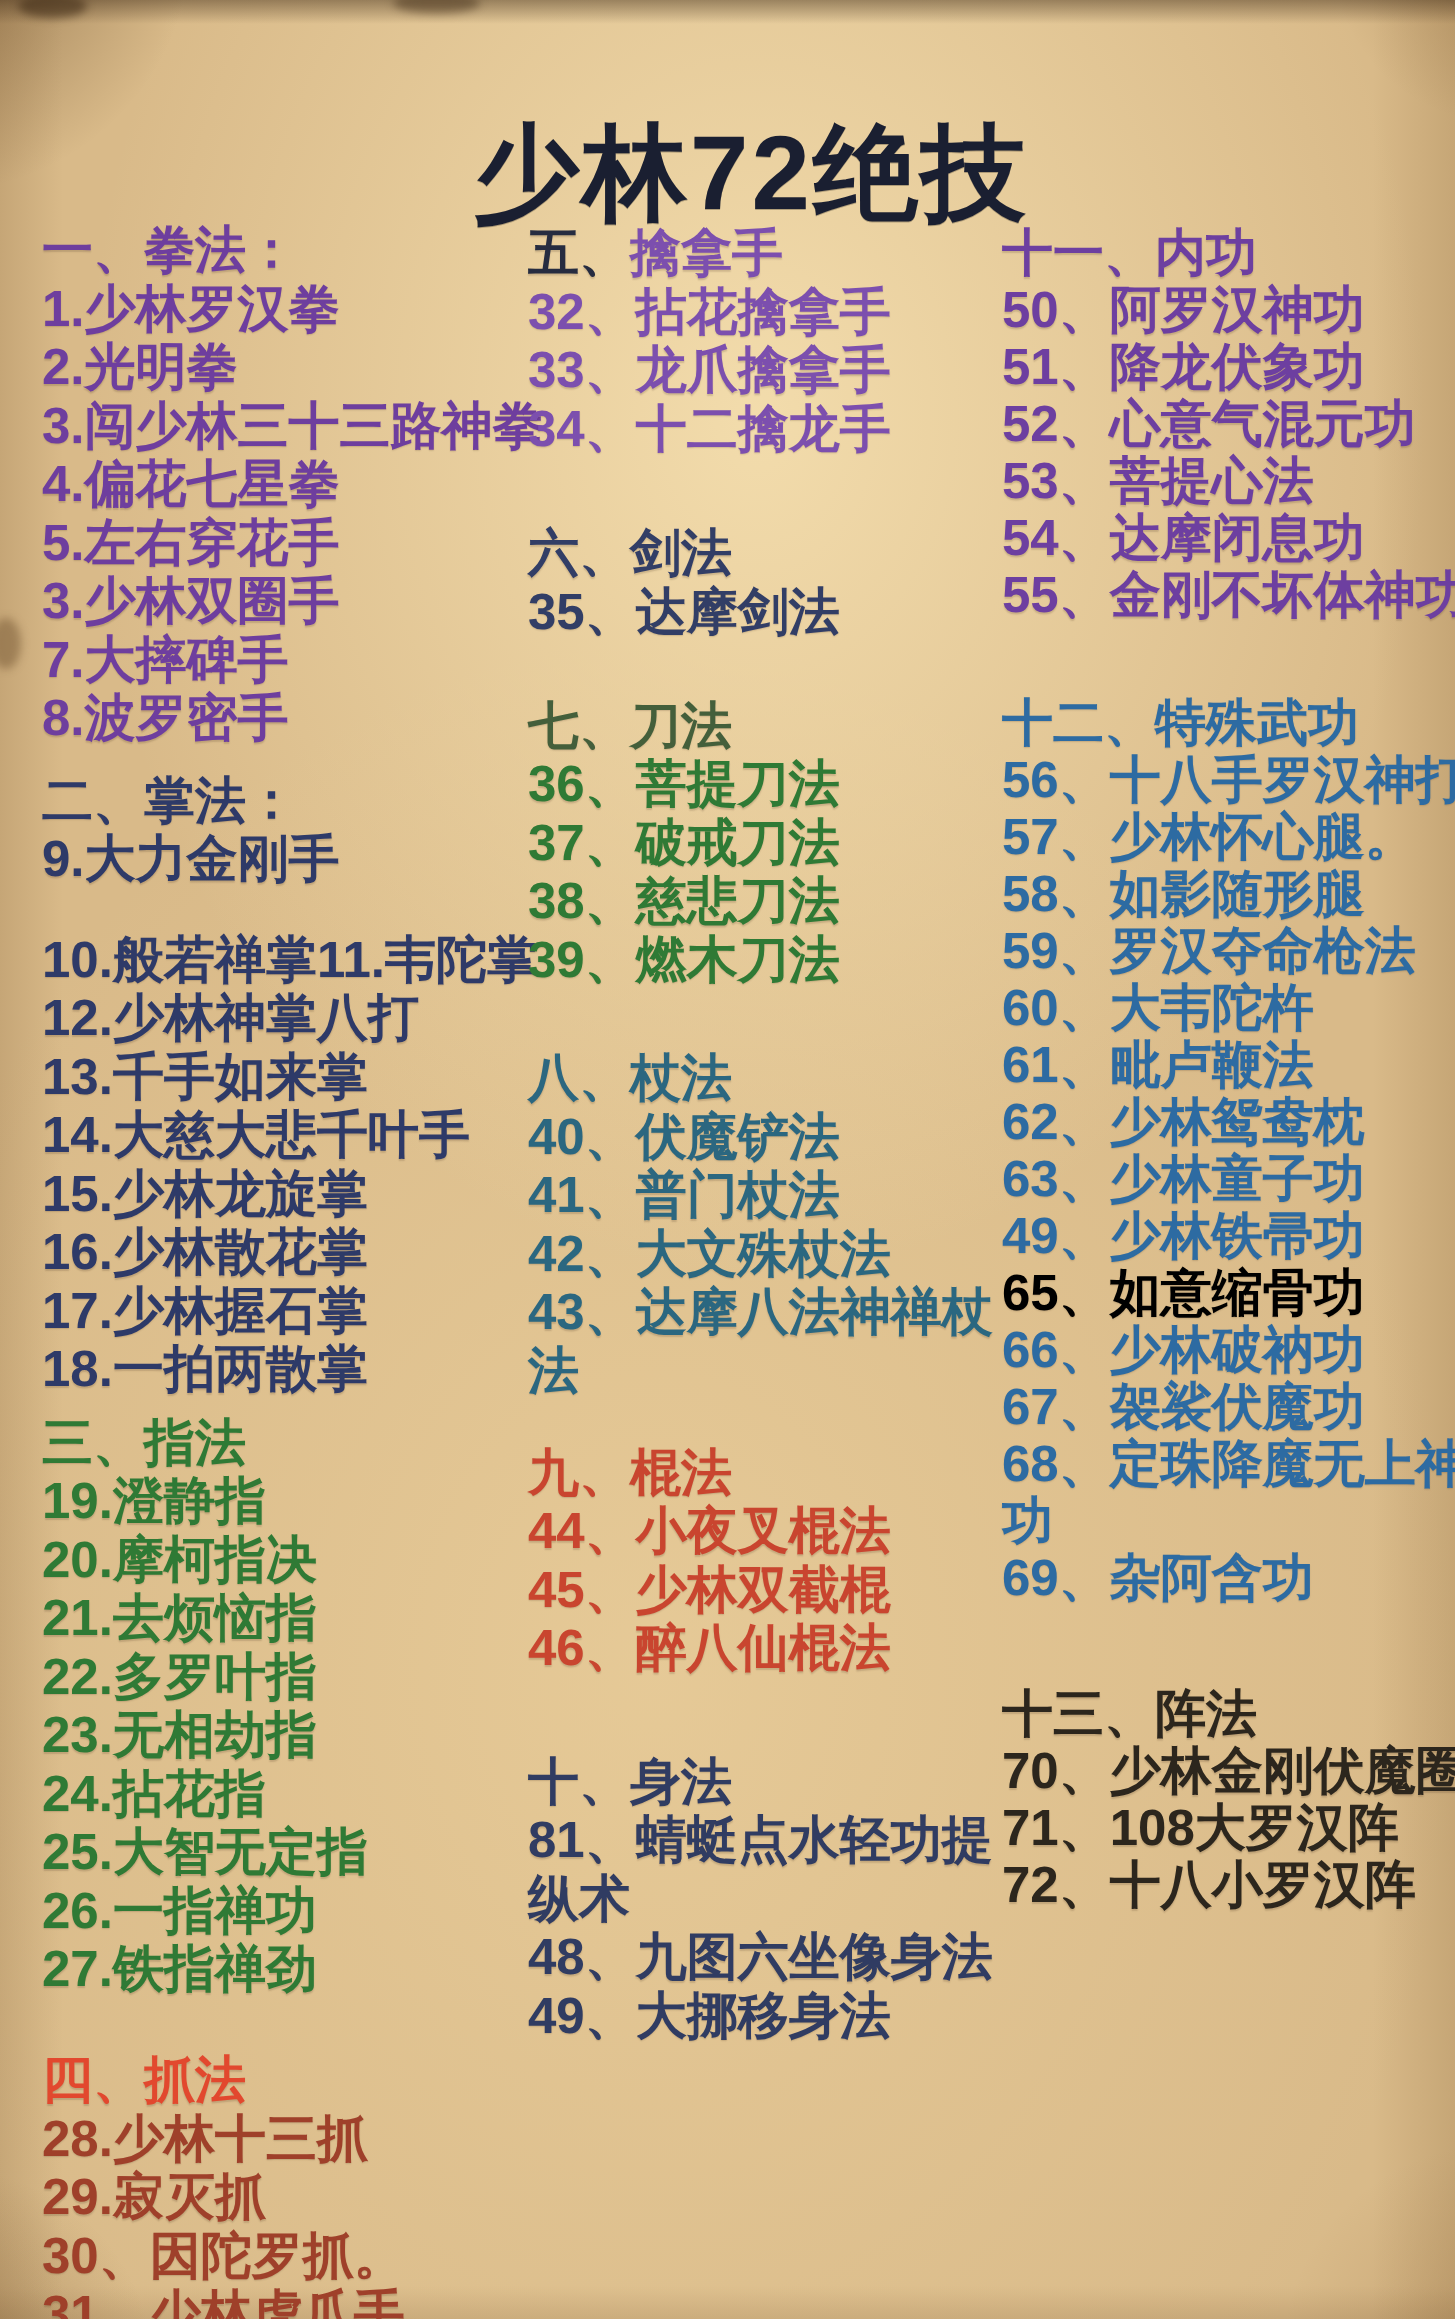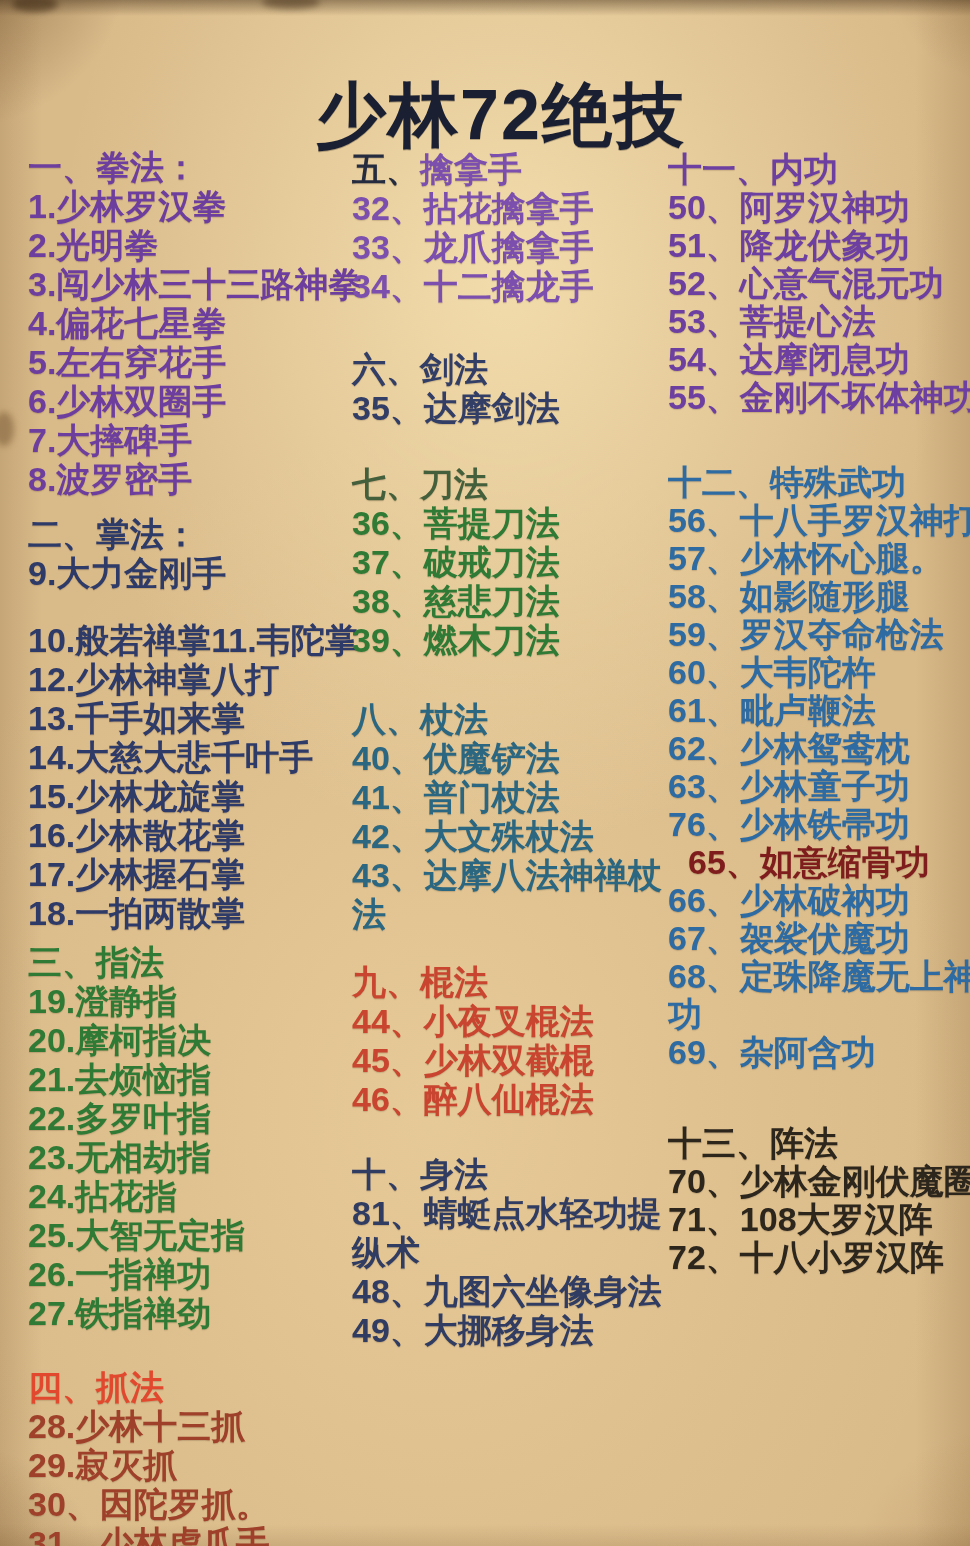--- a/index.html
+++ b/index.html
@@ -38,42 +38,42 @@
   }
   #col3 .line{line-height:38px;}
   .sec{margin:0;}
   #col1 .sec:nth-of-type(2){margin-top:16px;}
   #col1 .sec:nth-of-type(3){margin-top:10px;}
   #col1 .sec:nth-of-type(4){margin-top:35px;}
   #col2 .sec:nth-of-type(2){margin-top:44px;}
   #col2 .sec:nth-of-type(3){margin-top:37px;}
   #col2 .sec:nth-of-type(4){margin-top:40px;}
   #col2 .sec:nth-of-type(5){margin-top:29px;}
-  #col2 .sec:nth-of-type(6){margin-top:36px;}
+  #col2 .sec:nth-of-type(6){margin-top:50px;}
   #col3 .sec:nth-of-type(2){margin-top:47px;}
   #col3 .sec:nth-of-type(3){margin-top:53px;}
 </style>
 </head>
 <body>
 
 <div class="stain a"></div>
 <div class="stain b"></div>
 <div class="stain c"></div>
 
 <h1 class="title">少林72绝技</h1>
 
 <div id="col1" class="col">
     <div class="sec">
       <div class="line" style="color: rgb(110, 62, 158);">一、拳法：</div>
       <div class="line" style="color: rgb(110, 62, 158);">1.少林罗汉拳</div>
       <div class="line" style="color: rgb(110, 62, 158);">2.光明拳</div>
       <div class="line" style="color: rgb(110, 62, 158);">3.闯少林三十三路神拳</div>
       <div class="line" style="color: rgb(110, 62, 158);">4.偏花七星拳</div>
       <div class="line" style="color: rgb(110, 62, 158);">5.左右穿花手</div>
-      <div class="line" style="color: rgb(110, 62, 158);">6.少林双圈手</div>
+      <div class="line" style="color: rgb(110, 62, 158);">3.少林双圈手</div>
       <div class="line" style="color: rgb(110, 62, 158);">7.大摔碑手</div>
       <div class="line" style="color: rgb(110, 62, 158);">8.波罗密手</div>
     </div>
     <div class="sec">
       <div class="line" style="color: rgb(46, 58, 104);">二、掌法：</div>
       <div class="line" style="color: rgb(46, 58, 104);">9.大力金刚手</div>
       <div class="line" style="color: rgb(46, 58, 104); margin-top: 28px;">10.般若禅掌11.韦陀掌</div>
       <div class="line" style="color: rgb(46, 58, 104);">12.少林神掌八打</div>
       <div class="line" style="color: rgb(46, 58, 104);">13.千手如来掌</div>
       <div class="line" style="color: rgb(46, 58, 104);">14.大慈大悲千叶手</div>
@@ -155,22 +155,22 @@
     <div class="sec">
       <div class="line" style="color: rgb(45, 107, 162);">十二、特殊武功</div>
       <div class="line" style="color: rgb(45, 107, 162);">56、十八手罗汉神打</div>
       <div class="line" style="color: rgb(45, 107, 162);">57、少林怀心腿。</div>
       <div class="line" style="color: rgb(45, 107, 162);">58、如影随形腿</div>
       <div class="line" style="color: rgb(45, 107, 162);">59、罗汉夺命枪法</div>
       <div class="line" style="color: rgb(45, 107, 162);">60、大韦陀杵</div>
       <div class="line" style="color: rgb(45, 107, 162);">61、毗卢鞭法</div>
       <div class="line" style="color: rgb(45, 107, 162);">62、少林鸳鸯枕</div>
       <div class="line" style="color: rgb(45, 107, 162);">63、少林童子功</div>
-      <div class="line" style="color: rgb(45, 107, 162);">76、少林铁帚功</div>
-      <div class="line" style="color: #7f1d1d; margin-left: 20px;">65、如意缩骨功</div>
+      <div class="line" style="color: rgb(45, 107, 162);">49、少林铁帚功</div>
+      <div class="line" style="color: #000000;">65、如意缩骨功</div>
       <div class="line" style="color: rgb(45, 107, 162);">66、少林破衲功</div>
       <div class="line" style="color: rgb(45, 107, 162);">67、袈裟伏魔功</div>
       <div class="line" style="color: rgb(45, 107, 162);">68、定珠降魔无上神</div>
       <div class="line" style="color: rgb(45, 107, 162);">功</div>
       <div class="line" style="color: rgb(45, 107, 162);">69、杂阿含功</div>
     </div>
     <div class="sec">
       <div class="line" style="color: rgb(44, 38, 29);">十三、阵法</div>
       <div class="line" style="color: rgb(44, 38, 29);">70、少林金刚伏魔圈</div>
       <div class="line" style="color: rgb(44, 38, 29);">71、108大罗汉阵</div>

